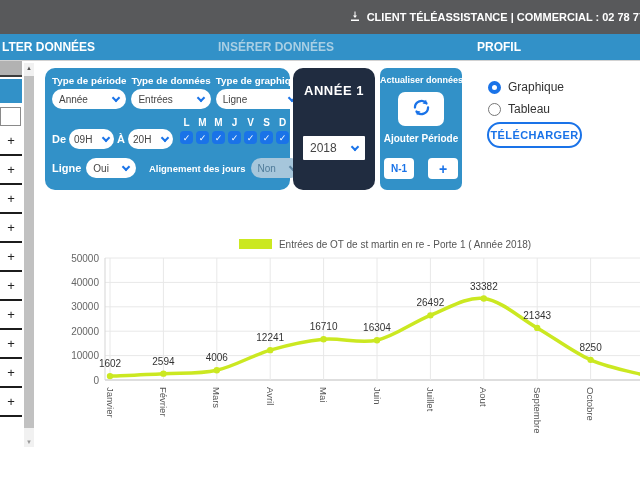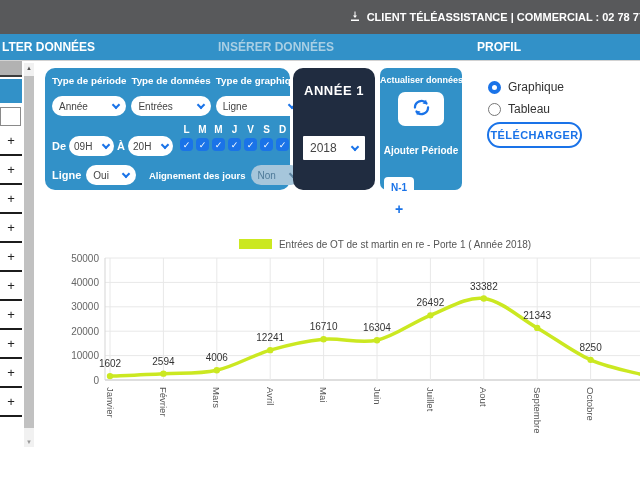--- a/index.html
+++ b/index.html
@@ -27,21 +27,21 @@
   
   .scrollbar { position:absolute; left:24px; top:63px; width:10px; height:384px; background:#f1f1f1; }
   .scroll-up, .scroll-down { position:absolute; left:0; width:10px; height:10px; font-size:6px; color:#555; text-align:center; line-height:10px; }
   .scroll-up { top:0; } .scroll-down { bottom:0; color:#999; }
   .scroll-thumb { position:absolute; left:0; top:13px; width:10px; height:352px; background:#c1c1c1; }
 
   
   .panel { border-radius:10px; position:absolute; }
   .filter-panel { left:45px; top:68px; width:245px; height:122px; background:#3291c8; }
   .frow1 { display:flex; gap:5px; padding:7px 7px 0 7px; }
-  .fcol { flex:1; display:flex; flex-direction:column; align-items:center; gap:10px; }
+  .fcol { flex:1; display:flex; flex-direction:column; align-items:center; gap:3px; }
   .flabel { color:#fff; font-weight:bold; font-size:9.8px; white-space:nowrap; }
   .dd { background:#fff; border-radius:10px; height:20px; width:100%; display:flex; align-items:center; justify-content:space-between;
         padding:8px 7px; font-size:10px; color:#444; cursor:pointer; }
   .chev { width:6px; height:6px; border-right:2px solid #1a73e8; border-bottom:2px solid #1a73e8; transform:rotate(45deg); margin-top:-3px; flex:none; }
   .dd.disabled { background:#a6c6db; color:#4f7b99; }
   .dd.disabled .chev { border-color:#5d84a0; }
   .frow2 { display:flex; align-items:flex-start; padding:0 7px; margin-top:8px; }
   .time-group { display:flex; align-items:center; gap:3px; margin-top:12px; }
   .inline-label { color:#fff; font-weight:bold; font-size:11px; }
   .dd.time { width:45px; padding:0 5px; }
@@ -57,22 +57,22 @@
   
   .year-panel { left:293px; top:68px; width:82px; height:122px; background:#202c40; text-align:center; }
   .year-title { color:#fff; font-weight:bold; font-size:13px; letter-spacing:.5px; margin-top:15px; }
   .year-dd { width:62px; margin:38px auto 9px auto; height:24px; border-radius:1px; font-size:12px; }
 
   
   .refresh-panel { left:380px; top:68px; width:82px; height:122px; background:#3291c8; text-align:center;border-radius:7px; }
   .rp-title { color:#fff; font-weight:bold; font-size:9px; white-space:nowrap; margin-top:7px; }
   .refresh-btn { width:46px; height:34px; background:#fff; border-radius:7px; margin:7px auto 0 auto;
                  display:flex; align-items:center; justify-content:center; cursor:pointer; }
-  .rp-sub { color:#fff; font-weight:bold; font-size:10px; margin-top:19px; white-space:nowrap; }
-  .rp-btn-row { display:flex; justify-content:space-between; padding:0 4px; margin-top:21px;flex-direction:column; }
+  .rp-sub { color:#fff; font-weight:bold; font-size:10px; margin-top:7px; white-space:nowrap; }
+  .rp-btn-row { display:flex; justify-content:space-between; padding:0 4px; margin-top:14px; }
   .small-btn { width:30px; height:21px; background:#fff; border-radius:4px; color:#1a73e8; font-weight:bold; font-size:10px;
                display:flex; align-items:center; justify-content:center; cursor:pointer; }
   .small-btn.plus { font-size:14px; }
 
   
   .view-controls { position:absolute; left:488px; top:80px; }
   .radio-row { display:flex; align-items:center; gap:7px; margin-bottom:8px; cursor:pointer; }
   .radio { width:13px; height:13px; border-radius:50%; border:1.5px solid #777; background:#fff; flex:none; }
   .radio.sel { border:4px solid #1a73e8; }
   .radio-label { font-size:12px; color:#333; }

